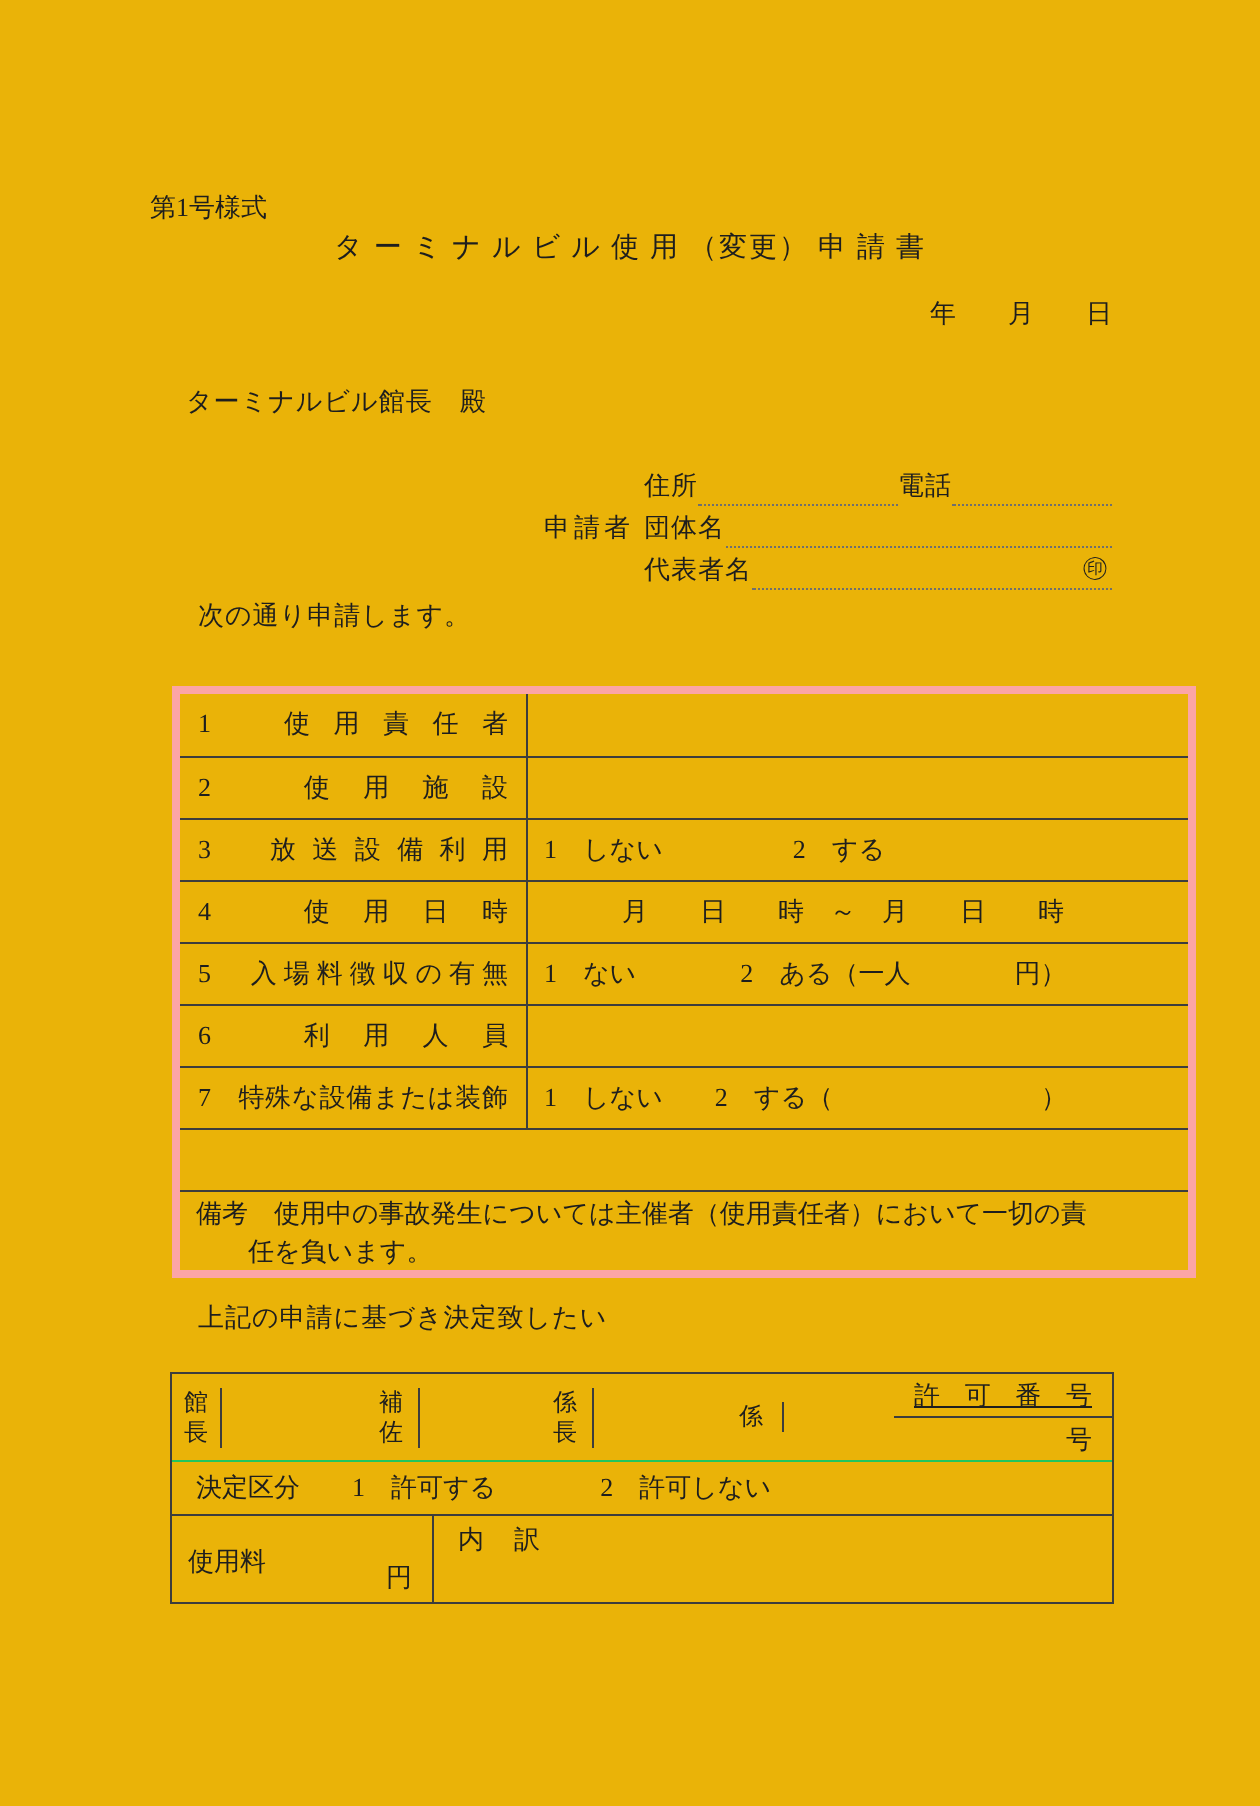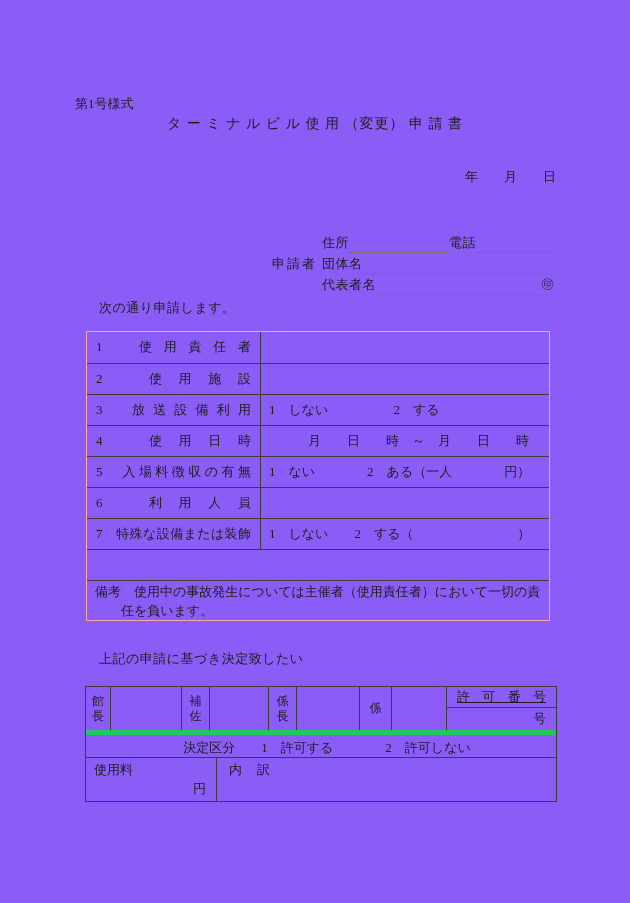--- a/index.html
+++ b/index.html
@@ -1,73 +1,73 @@
 <!DOCTYPE html>
 <html><head>
 <meta charset="utf-8">
 <style>
   * { box-sizing: border-box; margin: 0; padding: 0; }
   html, body { background: #ffffff; }
   .page {
     position: relative;
     width: 630px;
     height: 903px;
-    background: #8b5cf6;
+    background: #eab308;
     font-family: "Liberation Serif", "DejaVu Serif", serif;
     font-size: 13px;
     color: #1e1e1e;
     overflow: hidden;
   }
   .abs { position: absolute; }
 
   
   .form-number { left: 75px; top: 95px; }
   .doc-title {
     left: 0; top: 115px; width: 100%;
     text-align: center; font-size: 14px; letter-spacing: 1px;
     white-space: pre;
   }
-  .date-line { top: 168px; right: 74px; white-space: pre; }
+  .date-line { top: 148px; right: 74px; white-space: pre; }
   .addressee { left: 93px; top: 192px; letter-spacing: 0.5px; }
 
   
   .applicant { left: 272px; top: 232px; width: 284px; display: flex; }
   .applicant-label { width: 50px; padding-top: 23px; letter-spacing: 2px; }
   .applicant-lines { flex: 1; }
   .app-line { display: flex; height: 21px; line-height: 20px; align-items: flex-end; }
   .field-label { white-space: pre; letter-spacing: 0.5px; }
   .dotted { border-bottom: 1px dotted #6f6f6f; height: 100%; }
   .dotted.grow { flex: 1; }
   .dotted.fixed { width: 100px; }
   .seal-line { text-align: right; padding-right: 2px; line-height: 19px; }
 
   .intro { left: 99px; top: 299px; letter-spacing: 0.5px; }
   .decision-note { left: 99px; top: 650px; letter-spacing: 0.5px; }
 
   
   .app-table {
-    left: 86px; top: 331px; width: 464px;
-    border: 1px solid #fca5a5;
+    left: 86px; top: 343px; width: 512px;
+    border: 4px solid #fca5a5;
   }
   .t-row { display: flex; height: 31px; border-top: 1px solid #3d3d3d; }
   .t-row.first { border-top: none; }
   .t-label {
     width: 174px; border-right: 1px solid #3d3d3d;
     padding: 0 9px; line-height: 30px;
     text-align: justify; text-align-last: justify;
     overflow: hidden;
   }
   .t-value { flex: 1; padding-left: 8px; line-height: 30px; white-space: pre; overflow: hidden; }
   .t-remarks { border-top: 1px solid #3d3d3d; height: 40px; padding-top: 1px; }
   .remarks-l1 { padding-left: 8px; line-height: 19px; white-space: pre; }
   .remarks-l2 { padding-left: 34px; line-height: 19px; white-space: pre; }
 
   
   .dec-table { left: 85px; top: 686px; width: 472px; border: 1px solid #3d3d3d; }
-  .dec-row1 { display: flex; height: 43px; }
+  .dec-row1 { display: flex; height: 43px; align-items: center; }
   .cell { border-right: 1px solid #3d3d3d; }
   .approver {
     display: flex; align-items: center; justify-content: center;
     font-size: 12px;
   }
   .approver .vtxt {
     width: 14px; word-break: break-all; line-break: anywhere;
     text-align: center; line-height: 15px;
   }
   .w-kancho { width: 25px; }
@@ -79,37 +79,38 @@
   .w-kakari { width: 32px; }
   .w-blank4 { width: 55px; }
   .permit-cell { flex: 1; display: flex; flex-direction: column; }
   .permit-top {
     height: 21px; border-bottom: 1px solid #3d3d3d;
     padding: 0 10px; line-height: 20px;
     text-align: justify; text-align-last: justify; text-decoration: underline;
   }
   .permit-bottom { flex: 1; text-align: right; padding-right: 10px; line-height: 21px; }
   .dec-row2 {
-    border-top: 5px solid #22c55e; height: 27px;
-    line-height: 26px; padding-left: 12px; white-space: pre; text-align: center;
+    border-top: 1px solid #22c55e; height: 27px;
+    line-height: 26px; padding-left: 12px; white-space: pre;
   }
   .dec-row3 { border-top: 1px solid #3d3d3d; height: 44px; display: flex; }
   .fee-cell { width: 131px; border-right: 1px solid #3d3d3d; position: relative; }
-  .fee-label { position: absolute; top: 3px; left: 8px; }
+  .fee-label { position: absolute; top: 14px; left: 8px; }
   .fee-unit { position: absolute; bottom: 3px; right: 10px; }
   .breakdown-cell { flex: 1; padding: 3px 0 0 12px; white-space: pre; letter-spacing: 1px; }
 </style>
 </head>
 <body>
 
 <div class="page">
 
   <div class="abs form-number">第1号様式</div>
   <div class="abs doc-title">タ ー ミ ナ ル ビ ル 使 用 （変更） 申 請 書</div>
   <div class="abs date-line">年　　月　　日</div>
+  <div class="abs addressee">ターミナルビル館長　殿</div>
 
   <div class="abs applicant">
     <div class="applicant-label">申請者</div>
     <div class="applicant-lines">
       <div class="app-line">
         <span class="field-label">住所</span>
         <span class="dotted fixed"></span>
         <span class="field-label">電話</span>
         <span class="dotted grow"></span>
       </div>

